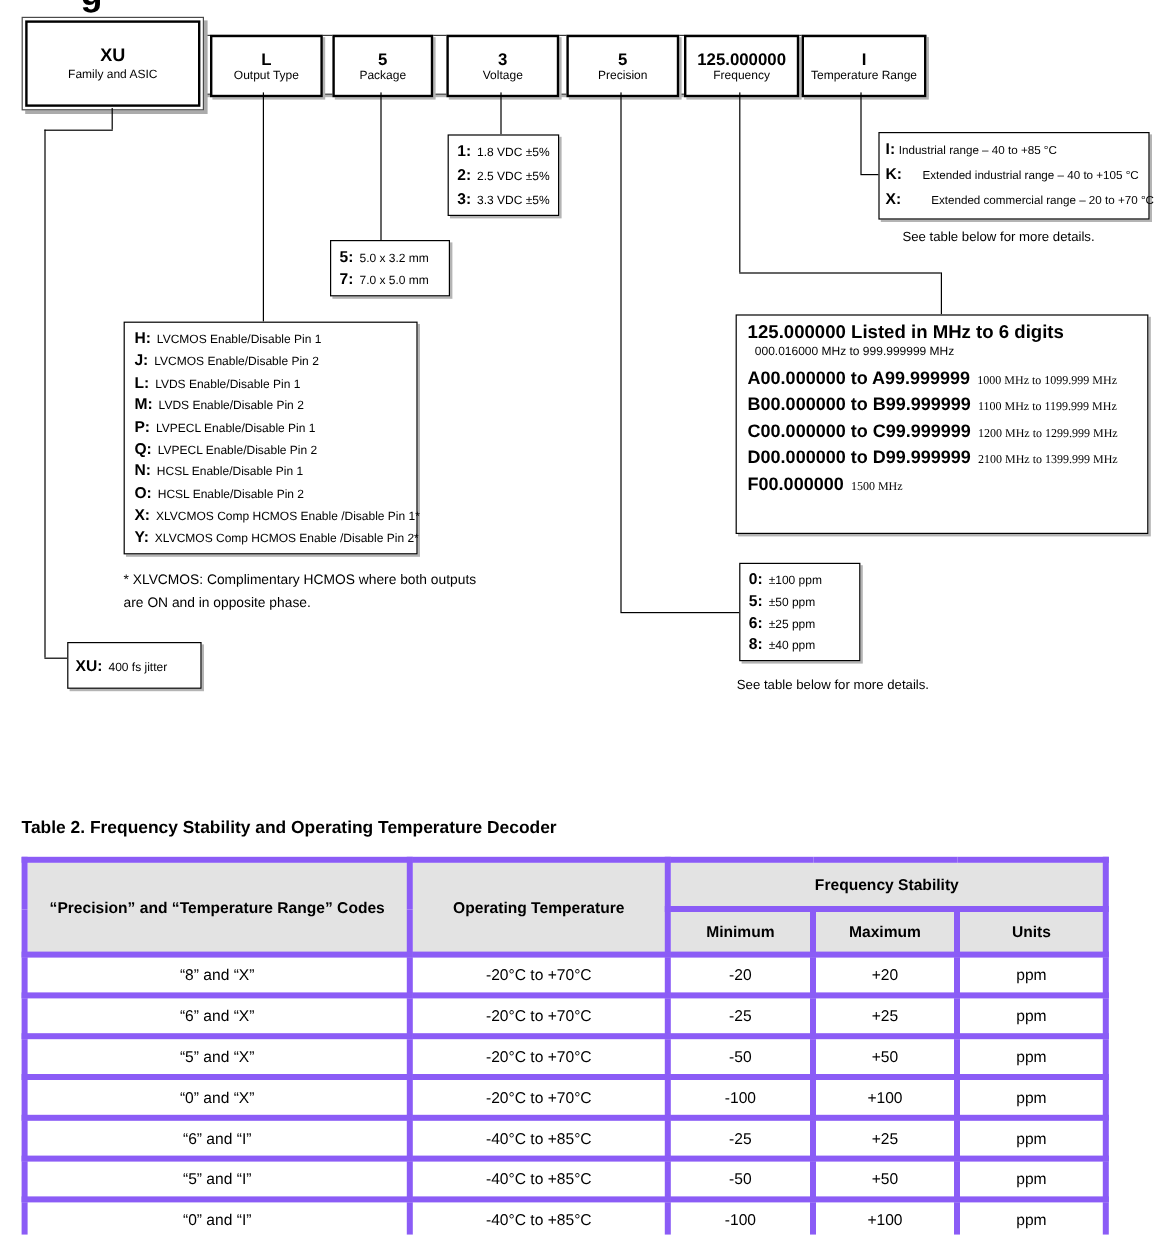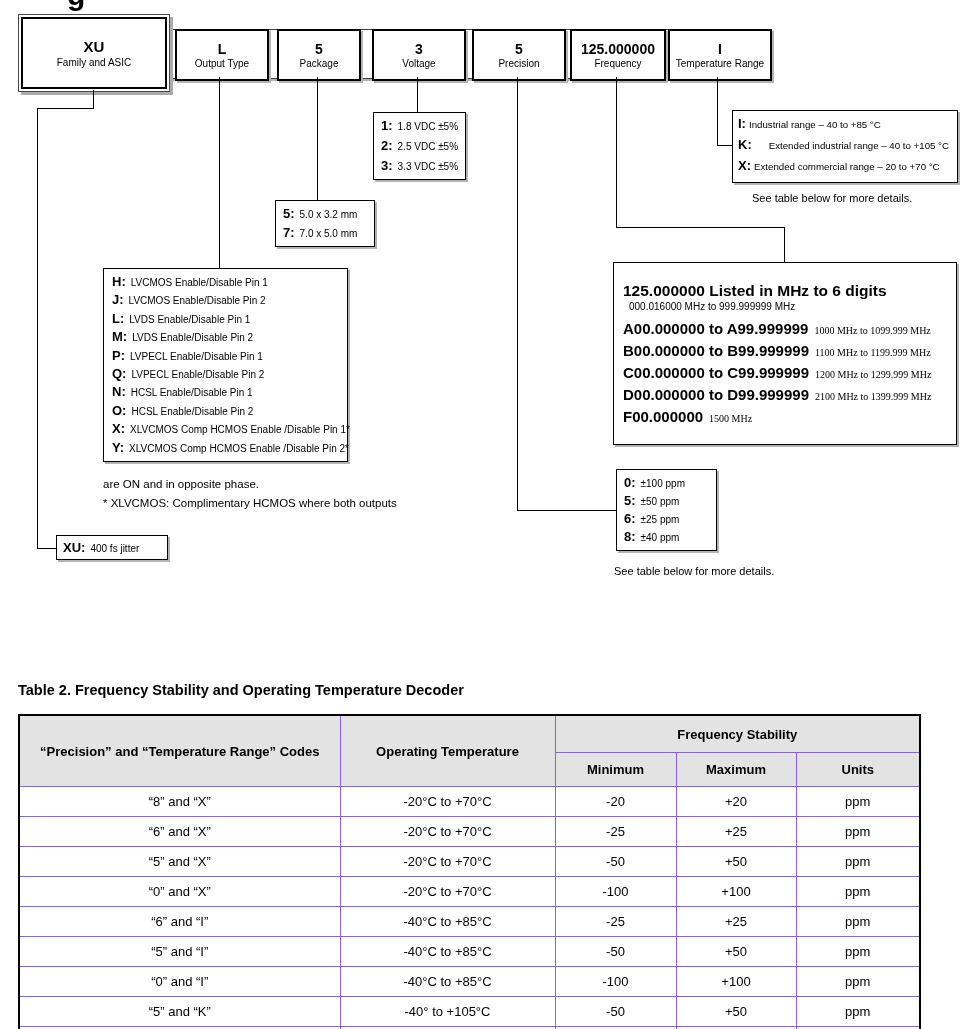--- a/index.html
+++ b/index.html
@@ -47,21 +47,21 @@
   .heading-clip { position:absolute; left:67px; top:0; width:30px; height:13px; overflow:hidden; }
   .heading-clip span { position:absolute; left:0; top:-22px; font-weight:bold; font-size:30px; }
   
   .tbl-title { position:absolute; left:18px; top:682px; font-weight:bold; font-size:14.5px; white-space:nowrap; }
   table.t2 {
     position:absolute; left:18px; top:714px;
     border-collapse:collapse; table-layout:fixed; width:901px;
     border:2px solid #000;
   }
   table.t2 th, table.t2 td {
-    border:1px solid #8b5cf6; text-align:center; vertical-align:middle;
+    border:5px solid #8b5cf6; text-align:center; vertical-align:middle;
     font-size:13px; overflow:hidden; white-space:nowrap; padding:0 2px;
   }
   table.t2 th { background:#e3e3e3; font-weight:bold; }
   .hr1 th { height:36px; }
   .hr2 th { height:33px; }
   tr.dr td { height:29px; background:#fff; }
   tr.partial td { height:30px; background:#fff; }
 </style>
 </head>
 <body>
@@ -151,27 +151,27 @@
     <div class="ci" style="height:21px; gap:3px;">
         <span class="ck">I:</span>
         <span class="cv" style="font-size:9.7px;text-align:right;">Industrial range – 40 to +85 °C</span>
       </div>
     <div class="ci" style="height:21px; gap:3px;">
         <span class="ck">K:</span>
         <span class="cv" style="font-size:9.7px;margin-left:14px;">Extended industrial range – 40 to +105 °C</span>
       </div>
     <div class="ci" style="height:21px; gap:3px;">
         <span class="ck">X:</span>
-        <span class="cv" style="font-size:9.7px;">Extended commercial range – 20 to +70 °C</span>
+        <span class="cv" style="font-size:9.7px;margin-left:22px;">Extended commercial range – 20 to +70 °C</span>
       </div>
   </div>
   <div class="see-note" style="left:752px; top:192px;">See table below for more details.</div>
 
   <div class="callout" style="left:613px; top:262px; width:344px; height:183px; padding:6px 9px;">
-    <div style="font-weight:bold; font-size:15.5px; white-space:nowrap;margin-top:13px;">125.000000 Listed in MHz to 6 digits</div>
+    <div style="font-weight:bold; font-size:15.5px; white-space:nowrap;">125.000000 Listed in MHz to 6 digits</div>
     <div style="font-size:10px; margin:1px 0 8px 6px; white-space:nowrap;">000.016000 MHz to 999.999999 MHz</div>
     <div class="fr">
         <span class="fb">A00.000000 to A99.999999</span>
         <span class="fs">1000 MHz to 1099.999 MHz</span>
       </div>
     <div class="fr">
         <span class="fb">B00.000000 to B99.999999</span>
         <span class="fs">1100 MHz to 1199.999 MHz</span>
       </div>
     <div class="fr">
@@ -224,22 +224,22 @@
     <div class="ci" style="height:18.4px;">
         <span class="ck">X:</span>
         <span class="cv">XLVCMOS Comp HCMOS Enable /Disable Pin 1*</span>
       </div>
     <div class="ci" style="height:18.4px;">
         <span class="ck">Y:</span>
         <span class="cv">XLVCMOS Comp HCMOS Enable /Disable Pin 2*</span>
       </div>
   </div>
   <div class="footnote" style="left:103px; top:475px;">
+    <div>* XLVCMOS: Complimentary HCMOS where both outputs</div>
     <div>are ON and in opposite phase.</div>
-    <div>* XLVCMOS: Complimentary HCMOS where both outputs</div>
   </div>
 
   <div class="callout" style="left:616px; top:469px; width:101px; height:82px;">
     <div class="ci" style="height:18px;">
         <span class="ck">0:</span>
         <span class="cv">±100 ppm</span>
       </div>
     <div class="ci" style="height:18px;">
         <span class="ck">5:</span>
         <span class="cv">±50 ppm</span>
@@ -248,21 +248,21 @@
         <span class="ck">6:</span>
         <span class="cv">±25 ppm</span>
       </div>
     <div class="ci" style="height:18px;">
         <span class="ck">8:</span>
         <span class="cv">±40 ppm</span>
       </div>
   </div>
   <div class="see-note" style="left:614px; top:565px;">See table below for more details.</div>
 
-  <div class="callout" style="left:56px; top:535px; width:112px; height:25px; padding:0 6px; display:flex; align-items:center;">
+  <div class="callout" style="left:56px; top:535px; width:112px; height:39px; padding:0 6px; display:flex; align-items:center;">
     <div class="ci">
         <span class="ck">XU:</span>
         <span class="cv">400 fs jitter</span>
       </div>
   </div>
 
   <div class="tbl-title">Table 2.  Frequency Stability and Operating Temperature Decoder</div>
   <table class="t2">
     <colgroup>
       <col style="width:321px;">

